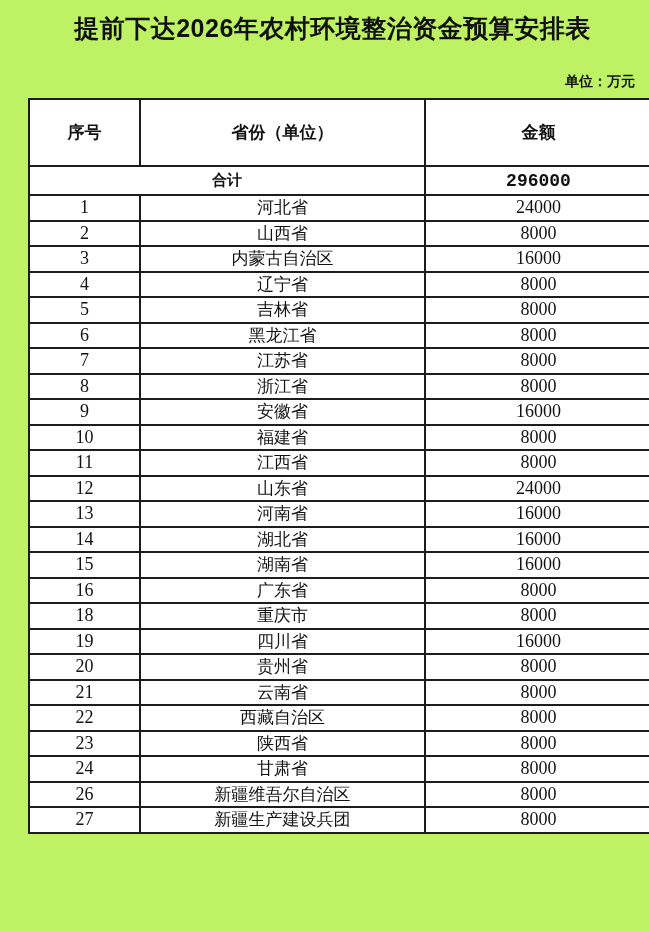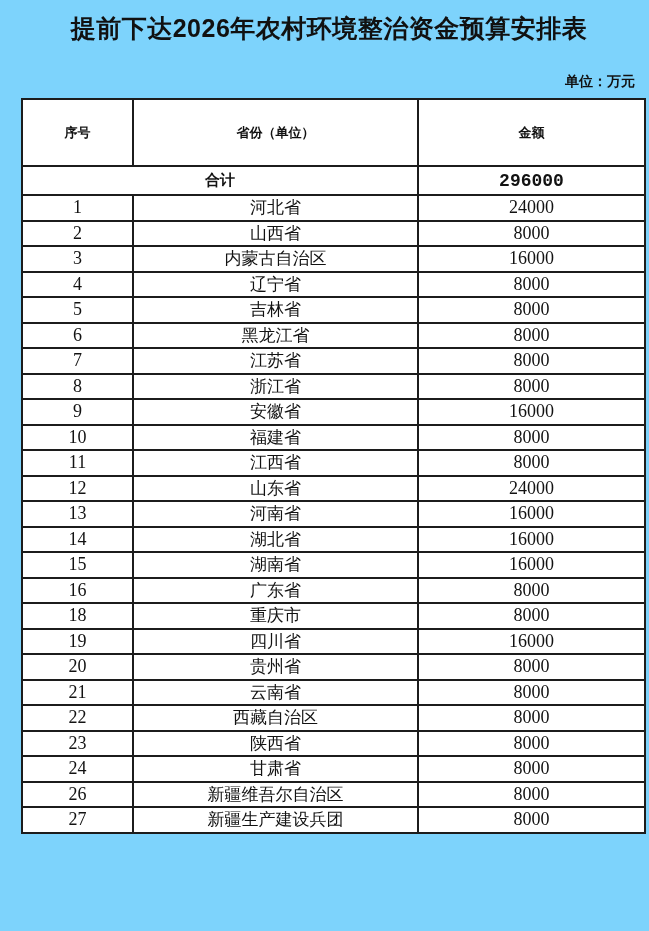--- a/index.html
+++ b/index.html
@@ -7,22 +7,22 @@
   body {
     width: 649px;
     height: 931px;
     overflow: hidden;
     font-family: "Liberation Serif", serif;
     color: #121212;
   }
   .page {
     width: 649px;
     height: 931px;
-    padding: 6px 12px 0 21px;
-    background: #7dd3fc;
+    padding: 6px 12px 0 28px;
+    background: #bef264;
   }
   .doc-title {
     text-align: center;
     font-family: "Liberation Sans", sans-serif;
     font-weight: 800;
     font-size: 25px;
     letter-spacing: 0.5px;
     margin-top: 6px;
     color: #111;
   }
@@ -47,21 +47,21 @@
     overflow: hidden;
     white-space: nowrap;
   }
   col.c-no   { width: 111px; }
   col.c-prov { width: 285px; }
   col.c-amt  { width: auto; }
   tr.header-row th {
     height: 67px;
     font-family: "Liberation Sans", sans-serif;
     font-weight: 700;
-    font-size: 13px;
+    font-size: 17px;
   }
   tr.total-row td {
     height: 29px;
     font-weight: 700;
     font-size: 15px;
   }
   tr.total-row td.total-label {
     font-family: "Liberation Sans", sans-serif;
   }
   tr.total-row td.total-amount {

